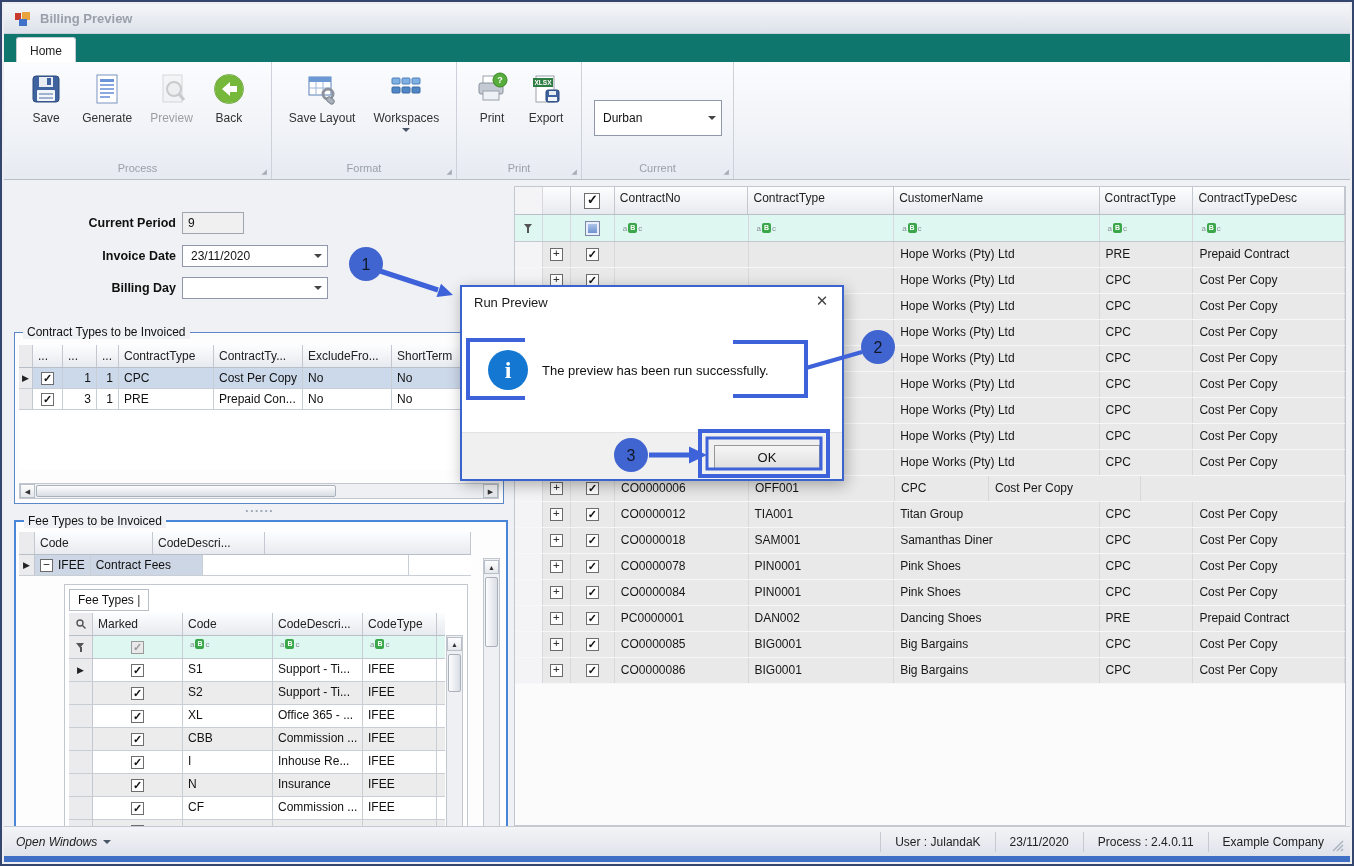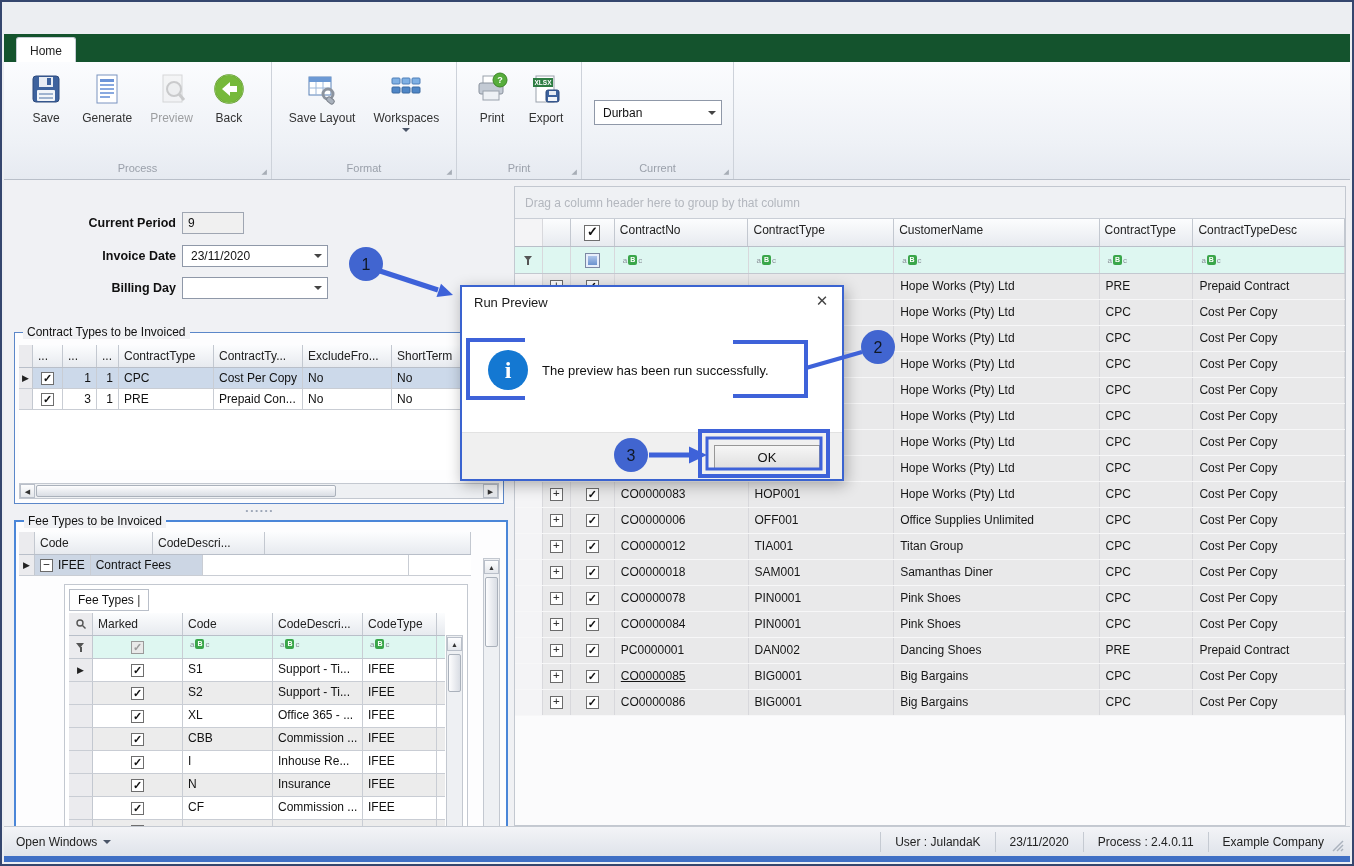--- a/index.html
+++ b/index.html
@@ -7,37 +7,37 @@
   #stage { position:relative; width:1354px; height:866px; background:#9aa2ad; overflow:hidden; }
   #window { position:absolute; inset:0; border:2px solid #35466e; background:#eceef2; }
 
   
   .titlebar { position:absolute; left:2px; right:2px; top:2px; height:30px;
     background:linear-gradient(#f4f6f9,#dde2ea); border-bottom:1px solid #c9cfd8;
     display:flex; align-items:center; padding-left:10px; gap:8px; }
   .title-text { font-size:13px; font-weight:bold; color:#9aa0ab; }
 
   
-  .tabrow { position:absolute; left:2px; right:2px; top:32px; height:28px; background:#14532d; }
+  .tabrow { position:absolute; left:2px; right:2px; top:32px; height:28px; background:#0f766e; }
   .tab-home { position:absolute; left:12px; top:3px; height:26px; width:60px; background:#fff;
     border:1px solid #c6ccd5; border-bottom:none; border-radius:3px 3px 0 0;
     font-size:12px; color:#222; display:flex; align-items:center; justify-content:center; }
   .ribbon { position:absolute; left:2px; right:2px; top:60px; height:118px;
     background:linear-gradient(#fbfcfe,#eef1f6 70%,#e6eaf1); border-bottom:1px solid #b9bfc9; }
   .rgroup { position:absolute; top:0; height:117px; border-right:1px solid #cdd2da; }
   .rgroup .btns { position:absolute; top:6px; left:0; right:0; display:flex; justify-content:center; gap:4px; }
   .rbtn { display:flex; flex-direction:column; align-items:center; padding:4px 7px 2px 7px; border-radius:3px; min-width:50px; }
   .rbtn .lbl { font-size:12px; color:#333; margin-top:5px; white-space:nowrap; }
   .rbtn.disabled { opacity:.45; filter:grayscale(1); }
   .rcaption { position:absolute; bottom:2px; left:0; right:0; height:16px; font-size:11px; color:#9aa0aa;
     text-align:center; line-height:15px; }
   .rlauncher { position:absolute; right:4px; bottom:3px; font-size:7px; color:#a7adb6; }
   .drop-arrow { width:0; height:0; border-left:4px solid transparent; border-right:4px solid transparent;
     border-top:4px solid #4a5568; margin-top:3px; }
-  .combo { background:#fff; border:1px solid #8f98a8; height:25px; display:flex; align-items:center; }
+  .combo { background:#fff; border:1px solid #8f98a8; height:36px; display:flex; align-items:center; }
   .combo .val { flex:1; padding:0 8px; font-size:12px; color:#111; }
   .combo .cbtn { width:18px; height:100%; display:flex; align-items:center; justify-content:center; }
   .combo .cbtn .drop-arrow { margin-top:0; border-top-color:#444; }
 
   
   .main { position:absolute; left:2px; right:2px; top:178px; bottom:38px; background:#f0f1f4; overflow:hidden; }
   .leftpanel { position:absolute; left:6px; top:0; width:502px; bottom:0; }
   .fieldrow { position:absolute; display:flex; align-items:center; }
   .flabel { width:172px; text-align:right; font-size:12.5px; font-weight:bold; color:#101010; padding-right:6px; }
   .tbox { width:62px; height:22px; background:#f0f0f0; border:1px solid #9fa6b2; font-size:12px; color:#111; padding:3px 5px; }
@@ -90,33 +90,41 @@
     background:#1478d2; color:#fff; font-size:24px; font-weight:bold; text-align:center; line-height:40px;
     font-family:"Liberation Serif", serif; }
   .dlg-msg { position:absolute; left:80px; top:76px; font-size:13px; color:#111; }
   .ok-btn { position:absolute; left:252px; top:158px; width:106px; height:25px;
     background:linear-gradient(#f6f6f6,#dedede); border:1px solid #979797; font-size:13px; color:#111;
     text-align:center; line-height:23px; }
 
   
   .statusbar { position:absolute; left:2px; right:2px; bottom:8px; height:30px;
     background:linear-gradient(#f3f4f7,#dfe3ea); border-top:1px solid #c5cad2; display:flex; align-items:center; font-size:12px; color:#222; }
-  .sb-left { display:flex; align-items:center; gap:6px; padding-left:12px; flex:1; }
+  .sb-left { display:flex; align-items:center; gap:6px; padding-left:12px; flex:1;font-style:italic; }
   .sb-seg { padding:0 14px; border-left:1px solid #c5cad2; height:20px; line-height:20px; }
   .bluebar { position:absolute; left:2px; right:2px; bottom:2px; height:6px; background:#3f6fc4; }
 
   svg text { font-family:"Liberation Sans", sans-serif; }
   #anno { position:absolute; inset:0; z-index:60; pointer-events:none; }
 </style>
 </head>
 <body>
 
 <div id="stage">
 <div id="window">
 
+  <div class="titlebar">
+    <svg width="18" height="16">
+      <rect x="1" y="2" width="6" height="7" fill="#c93a2e"></rect>
+      <rect x="8" y="1" width="8" height="8" fill="#e8a33d"></rect>
+      <rect x="5" y="8" width="8" height="7" fill="#3f72c8"></rect>
+    </svg>
+    <span class="title-text">Billing Preview</span>
+  </div>
 
   <div class="tabrow">
     <div class="tab-home">Home</div>
   </div>
 
   <div class="ribbon">
     <div class="rgroup" style="left:268px;width:185px;">
       <div class="btns">
         <div class="rbtn">
           <svg width="34" height="34">
@@ -458,21 +466,20 @@
               </div>
           <div class="scroll-v" style="left:381px;top:50px;bottom:2px;">
             <div class="sbtn" style="margin:1px auto 0 auto;">▲</div>
             <div class="sthumb-v" style="top:18px;height:38px;"></div>
           </div>
         </div>
       </div>
     </div>
 
     <div class="rightgrid">
-      <div class="group-panel">Drag a column header here to group by that column</div>
       <div id="rg-head" class="grid-head" style="height: 28px;">
             <div class="hcell g-ind" style="width: 28px;"></div>
             <div class="hcell" style="width: 28px;"></div>
             <div class="hcell" style="width: 44px; display: flex;">
               <div class="cb" style="margin: auto; width: 16px; height: 16px; font-size: 13px;">✓</div>
             </div>
             <div class="hcell" style="width: 134px;">ContractNo</div>
             <div class="hcell" style="width: 146px;">ContractType</div>
             <div class="hcell" style="width: 206px;">CustomerName</div>
             <div class="hcell" style="width: 94px;">ContractType</div>
@@ -652,21 +659,20 @@
             <div class="g-row">
               <div class="g-cell g-ind" style="width: 28px;"></div>
               <div class="g-cell" style="width: 28px; display: flex; align-items: center; justify-content: center;">
                 <div class="xp">+</div>
               </div>
               <div class="g-cell" style="width: 44px; display: flex; align-items: center; justify-content: center;">
                 <div class="cb" style="margin: auto;">✓</div>
               </div>
               <div class="g-cell" style="width: 134px;">CO0000006</div>
               <div class="g-cell" style="width: 146px;">OFF001</div>
-              <div class="g-cell" style="width: 206px;">Office Supplies Unlimited</div>
               <div class="g-cell" style="width: 94px;">CPC</div>
               <div class="g-cell" style="width: 152px;">Cost Per Copy</div>
             </div>
             <div class="g-row">
               <div class="g-cell g-ind" style="width: 28px;"></div>
               <div class="g-cell" style="width: 28px; display: flex; align-items: center; justify-content: center;">
                 <div class="xp">+</div>
               </div>
               <div class="g-cell" style="width: 44px; display: flex; align-items: center; justify-content: center;">
                 <div class="cb" style="margin: auto;">✓</div>
@@ -734,21 +740,21 @@
               <div class="g-cell" style="width: 152px;">Prepaid Contract</div>
             </div>
             <div class="g-row">
               <div class="g-cell g-ind" style="width: 28px;"></div>
               <div class="g-cell" style="width: 28px; display: flex; align-items: center; justify-content: center;">
                 <div class="xp">+</div>
               </div>
               <div class="g-cell" style="width: 44px; display: flex; align-items: center; justify-content: center;">
                 <div class="cb" style="margin: auto;">✓</div>
               </div>
-              <div class="g-cell" style="width: 134px; text-decoration: underline;">CO0000085</div>
+              <div class="g-cell" style="width: 134px;">CO0000085</div>
               <div class="g-cell" style="width: 146px;">BIG0001</div>
               <div class="g-cell" style="width: 206px;">Big Bargains</div>
               <div class="g-cell" style="width: 94px;">CPC</div>
               <div class="g-cell" style="width: 152px;">Cost Per Copy</div>
             </div>
             <div class="g-row">
               <div class="g-cell g-ind" style="width: 28px;"></div>
               <div class="g-cell" style="width: 28px; display: flex; align-items: center; justify-content: center;">
                 <div class="xp">+</div>
               </div>

